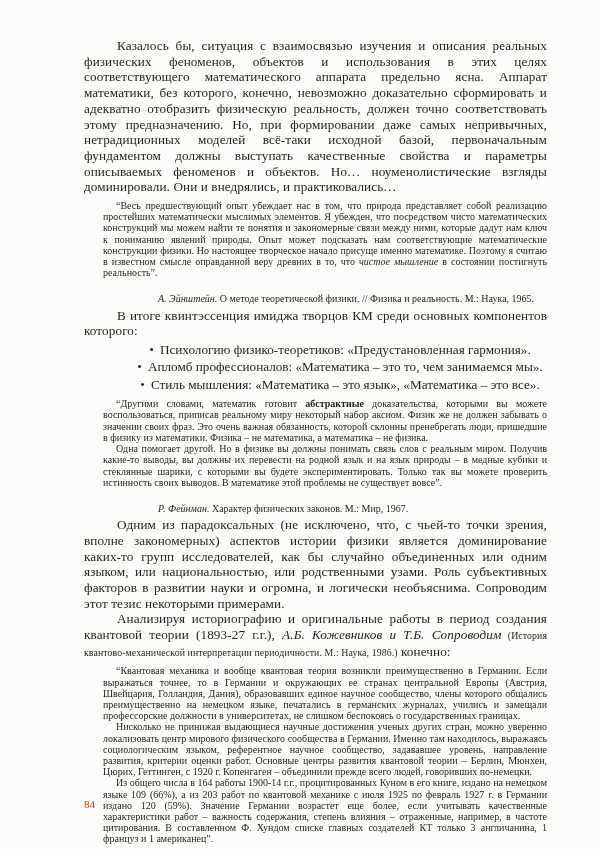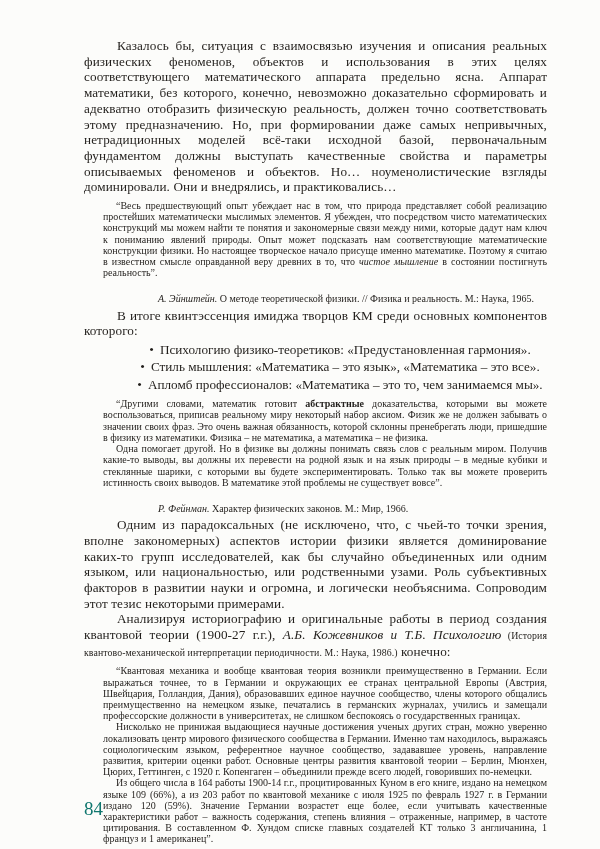--- a/index.html
+++ b/index.html
@@ -56,54 +56,54 @@
   .bullet .marker { margin-right: 6px; }
 
   .it  { font-style: italic; }
   .bit { font-weight: bold; }
   .small-inline { font-size: 9.8px; }
 
   .page-num {
     position: absolute;
     left: 84px;
     top: 798px;
-    font-size: 19px;
-    color: #0f766e;
+    font-size: 11px;
+    color: #c2410c;
   }
 </style>
 </head>
 <body>
 
 <div class="page">
   <div class="content">
 
     <p class="main">Казалось бы, ситуация с взаимосвязью изучения и описания реальных физических феноменов, объектов и использования в этих целях соответствующего математического аппарата предельно ясна. Аппарат математики, без которого, конечно, невозможно доказательно сформировать и адекватно отобразить физическую реальность, должен точно соответствовать этому предназначению. Но, при формировании даже самых непривычных, нетрадиционных моделей всё-таки исходной базой, первоначальным фундаментом должны выступать качественные свойства и параметры описываемых феноменов и объектов. Но… ноуменолистические взгляды доминировали. Они и внедрялись, и практиковались…</p>
 
     <div class="quote">
       <p><span>“Весь предшествующий опыт убеждает нас в том, что природа представляет собой реализацию простейших математически мыслимых элементов. Я убежден, что посредством чисто математических конструкций мы можем найти те понятия и закономерные связи между ними, которые дадут нам ключ к пониманию явлений природы. Опыт может подсказать нам соответствующие математические конструкции физики. Но настоящее творческое начало присуще именно математике. Поэтому я считаю в известном смысле оправданной веру древних в то, что </span><span class="it">чистое мышление</span><span> в состоянии постигнуть реальность”.</span></p>
       <p class="attr"><span class="it">А. Эйнштейн.</span><span> О методе теоретической физики. // Физика и реальность. М.: Наука, 1965.</span></p>
     </div>
 
     <p class="main">В итоге квинтэссенция имиджа творцов КМ среди основных компонентов которого:</p>
 
     <div class="bullets">
       <p class="bullet"><span class="marker">•</span><span>Психологию физико-теоретиков: «Предустановленная гармония».</span></p>
+      <p class="bullet"><span class="marker">•</span><span>Апломб профессионалов: «Математика – это то, чем занимаемся мы».</span></p>
       <p class="bullet"><span class="marker">•</span><span>Стиль мышления: «Математика – это язык», «Математика – это все».</span></p>
-      <p class="bullet"><span class="marker">•</span><span>Апломб профессионалов: «Математика – это то, чем занимаемся мы».</span></p>
     </div>
 
     <div class="quote">
       <p><span>“Другими словами, математик готовит </span><span class="bit">абстрактные</span><span> доказательства, которыми вы можете воспользоваться, приписав реальному миру некоторый набор аксиом. Физик же не должен забывать о значении своих фраз. Это очень важная обязанность, которой склонны пренебрегать люди, пришедшие в физику из математики. Физика – не математика, а математика – не физика.</span></p>
       <p>Одна помогает другой. Но в физике вы должны понимать связь слов с реальным миром. Получив какие-то выводы, вы должны их перевести на родной язык и на язык природы – в медные кубики и стеклянные шарики, с которыми вы будете экспериментировать. Только так вы можете проверить истинность своих выводов. В математике этой проблемы не существует вовсе”.</p>
-      <p class="attr"><span class="it">Р. Фейнман.</span><span> Характер физических законов. М.: Мир, 1966.</span></p>
+      <p class="attr"><span class="it">Р. Фейнман.</span><span> Характер физических законов. М.: Мир, 1967.</span></p>
     </div>
 
     <p class="main">Одним из парадоксальных (не исключено, что, с чьей-то точки зрения, вполне закономерных) аспектов истории физики является доминирование каких-то групп исследователей, как бы случайно объединенных или одним языком, или национальностью, или родственными узами. Роль субъективных факторов в развитии науки и огромна, и логически необъяснима. Сопроводим этот тезис некоторыми примерами.</p>
 
-    <p class="main"><span>Анализируя историографию и оригинальные работы в период создания квантовой теории (1900-27 г.г.), </span><span class="it">А.Б. Кожевников и Т.Б. Психологию</span><span class="small-inline"> (История квантово-механической интерпретации периодичности. М.: Наука, 1986.)</span><span> конечно:</span></p>
+    <p class="main"><span>Анализируя историографию и оригинальные работы в период создания квантовой теории (1893-27 г.г.), </span><span class="it">А.Б. Кожевников и Т.Б. Сопроводим</span><span class="small-inline"> (История квантово-механической интерпретации периодичности. М.: Наука, 1986.)</span><span> конечно:</span></p>
 
     <div class="quote">
       <p>“Квантовая механика и вообще квантовая теория возникли преимущественно в Германии. Если выражаться точнее, то в Германии и окружающих ее странах центральной Европы (Австрия, Швейцария, Голландия, Дания), образовавших единое научное сообщество, члены которого общались преимущественно на немецком языке, печатались в германских журналах, учились и замещали профессорские должности в университетах, не слишком беспокоясь о государственных границах.</p>
       <p>Нисколько не принижая выдающиеся научные достижения ученых других стран, можно уверенно локализовать центр мирового физического сообщества в Германии. Именно там находилось, выражаясь социологическим языком, референтное научное сообщество, задававшее уровень, направление развития, критерии оценки работ. Основные центры развития квантовой теории – Берлин, Мюнхен, Цюрих, Геттинген, с 1920 г. Копенгаген – объединили прежде всего людей, говоривших по-немецки.</p>
       <p>Из общего числа в 164 работы 1900-14 г.г., процитированных Куном в его книге, издано на немецком языке 109 (66%), а из 203 работ по квантовой механике с июля 1925 по февраль 1927 г. в Германии издано 120 (59%). Значение Германии возрастет еще более, если учитывать качественные характеристики работ – важность содержания, степень влияния – отраженные, например, в частоте цитирования. В составленном Ф. Хундом списке главных создателей КТ только 3 англичанина, 1 француз и 1 американец”.</p>
     </div>
 
     <p class="main">Но даже в этом “едином научном сообществе” имелись и высказывались противоположные точки зрения по основным, концептуальным направлениям физики того времени и интерпретациям экспериментальных результатов. Приведём список Хунда.</p>
 
   </div>

